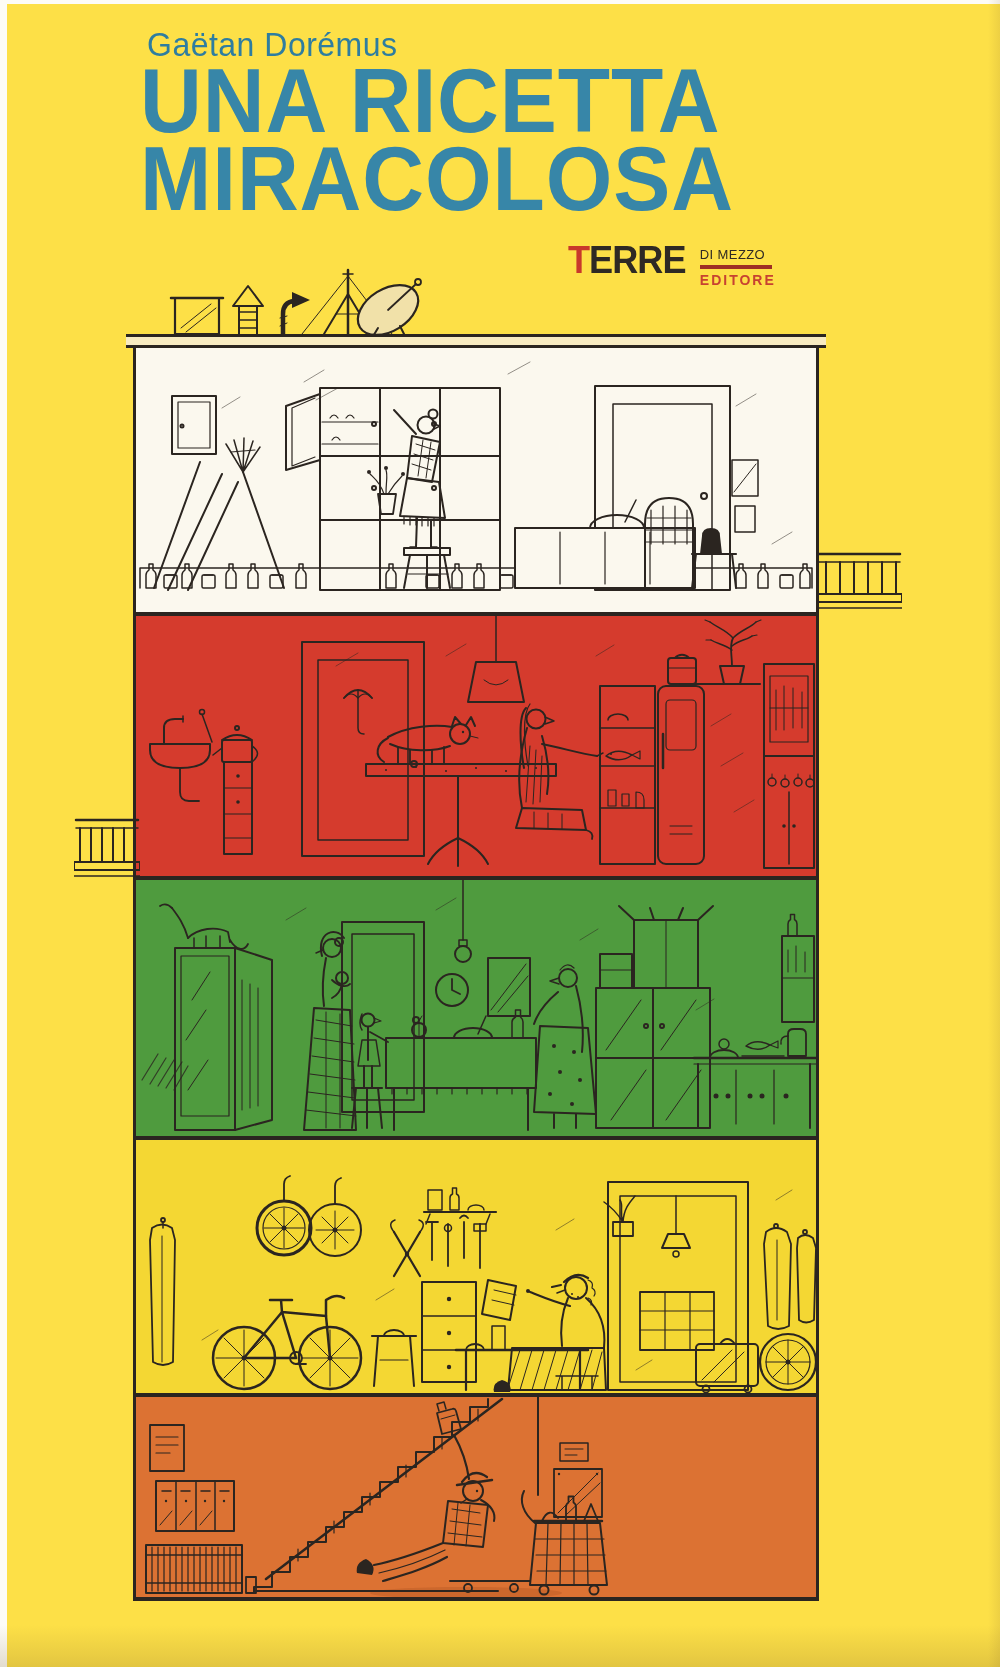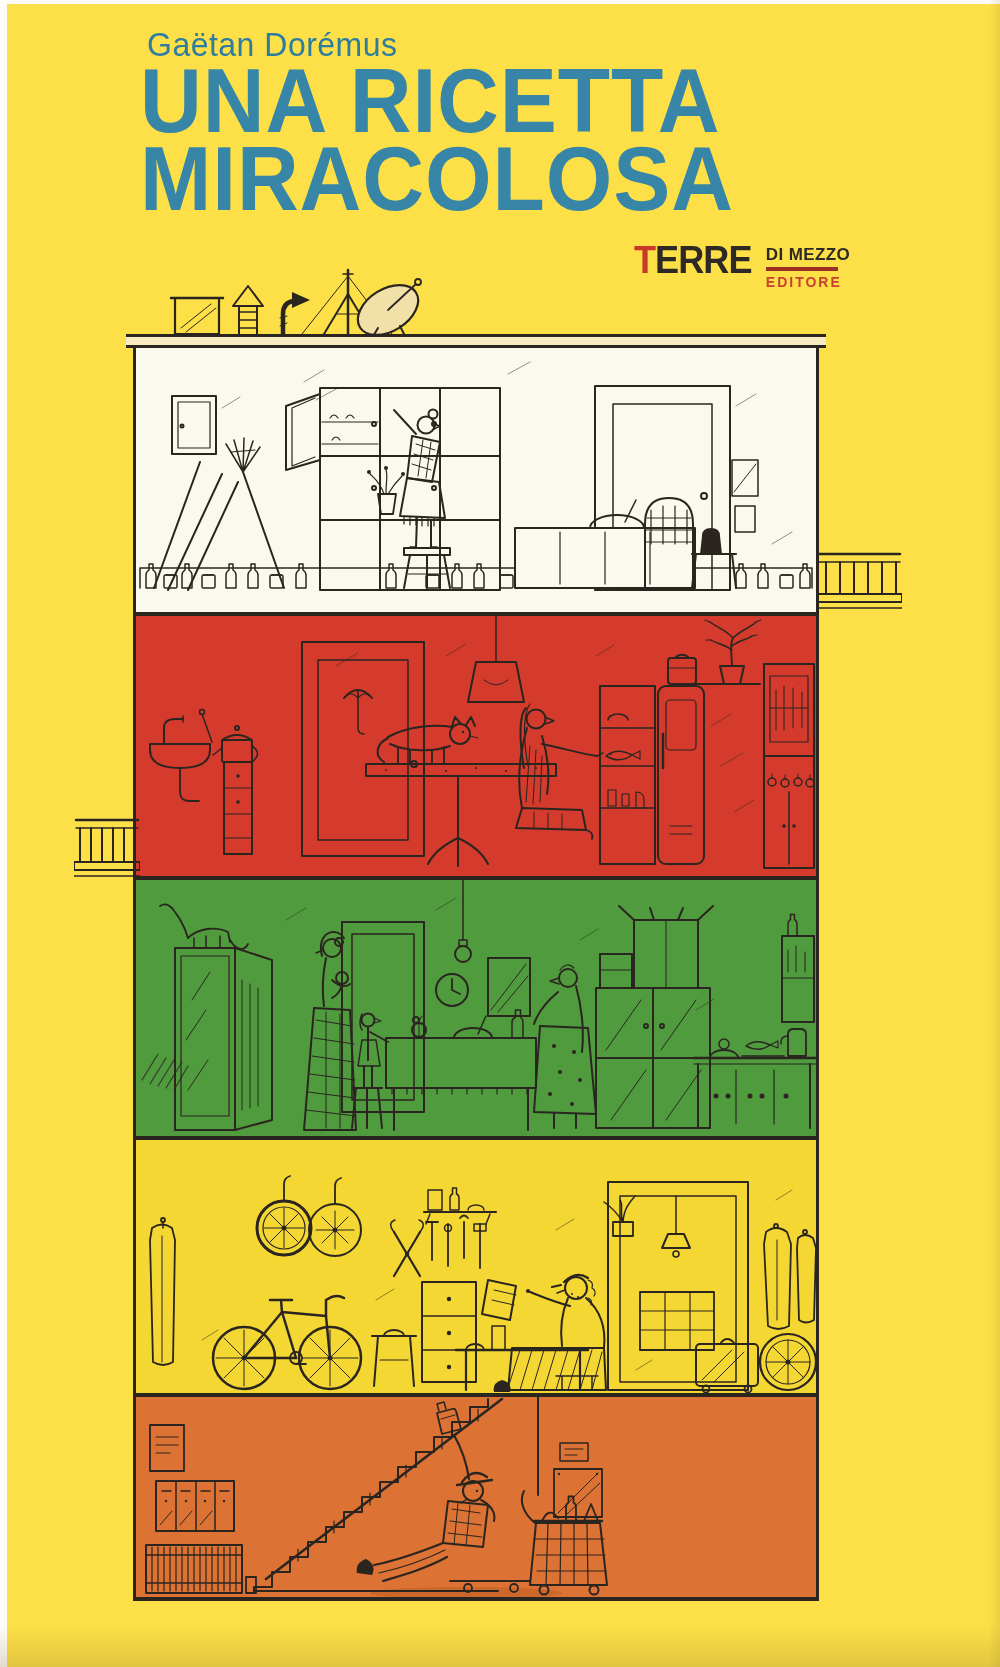--- a/index.html
+++ b/index.html
@@ -10,26 +10,26 @@
   .edge-b{position:absolute;left:0;bottom:0;width:100%;height:42px;
           background:linear-gradient(to bottom,rgba(120,90,40,0),rgba(120,90,40,.20))}
   .edge-r{position:absolute;right:0;top:0;width:12px;height:100%;
           background:linear-gradient(to right,rgba(120,90,40,0),rgba(120,90,40,.12))}
 
   .author{position:absolute;left:147px;top:26px;font-size:33px;color:#2e7da0;
           letter-spacing:.5px;transform:scaleX(.97);transform-origin:left top;white-space:nowrap}
   .title{position:absolute;left:140px;top:62px;font-size:91px;line-height:78px;font-weight:bold;
          color:#3786a8;letter-spacing:1px;transform:scaleX(.94);transform-origin:left top;white-space:nowrap}
 
-  .logo{position:absolute;left:634px;top:243px;display:flex;align-items:flex-start}
+  .logo{position:absolute;left:568px;top:243px;display:flex;align-items:flex-start}
   .logo-word{display:inline-block;font-size:38px;line-height:34px;font-weight:bold;color:#2e2924;
              letter-spacing:-1px;transform:scaleX(.95);transform-origin:left top;white-space:nowrap}
   .logo-word::first-letter{color:#c9382b}
   .logo-col{margin-left:8px;padding-top:2px;width:72px}
-  .logo-imprint{font-size:17px;font-weight:bold;color:#2e2924;letter-spacing:.4px;white-space:nowrap}
+  .logo-imprint{font-size:13px;font-weight:normal;color:#2e2924;letter-spacing:.4px;white-space:nowrap}
   .logo-rule{height:4px;background:#9e2f24;margin:2px 0 2px}
   .logo-desc{font-size:14px;font-weight:bold;color:#c74231;letter-spacing:2px;white-space:nowrap}
 
   .building{position:absolute;left:136px;top:268px;width:680px}
   .roofdecor{position:absolute;left:-10px;top:0}
   .slab{position:absolute;left:-10px;top:66px;width:700px;height:14px;background:#f8ebc1;
         border-top:3px solid #2b2520;border-bottom:3px solid #2b2520;box-sizing:border-box}
   .floors{position:absolute;left:-3px;top:80px;width:680px;
           border-left:3px solid #2b2520;border-right:3px solid #2b2520}
   .floor{position:relative;overflow:hidden}

